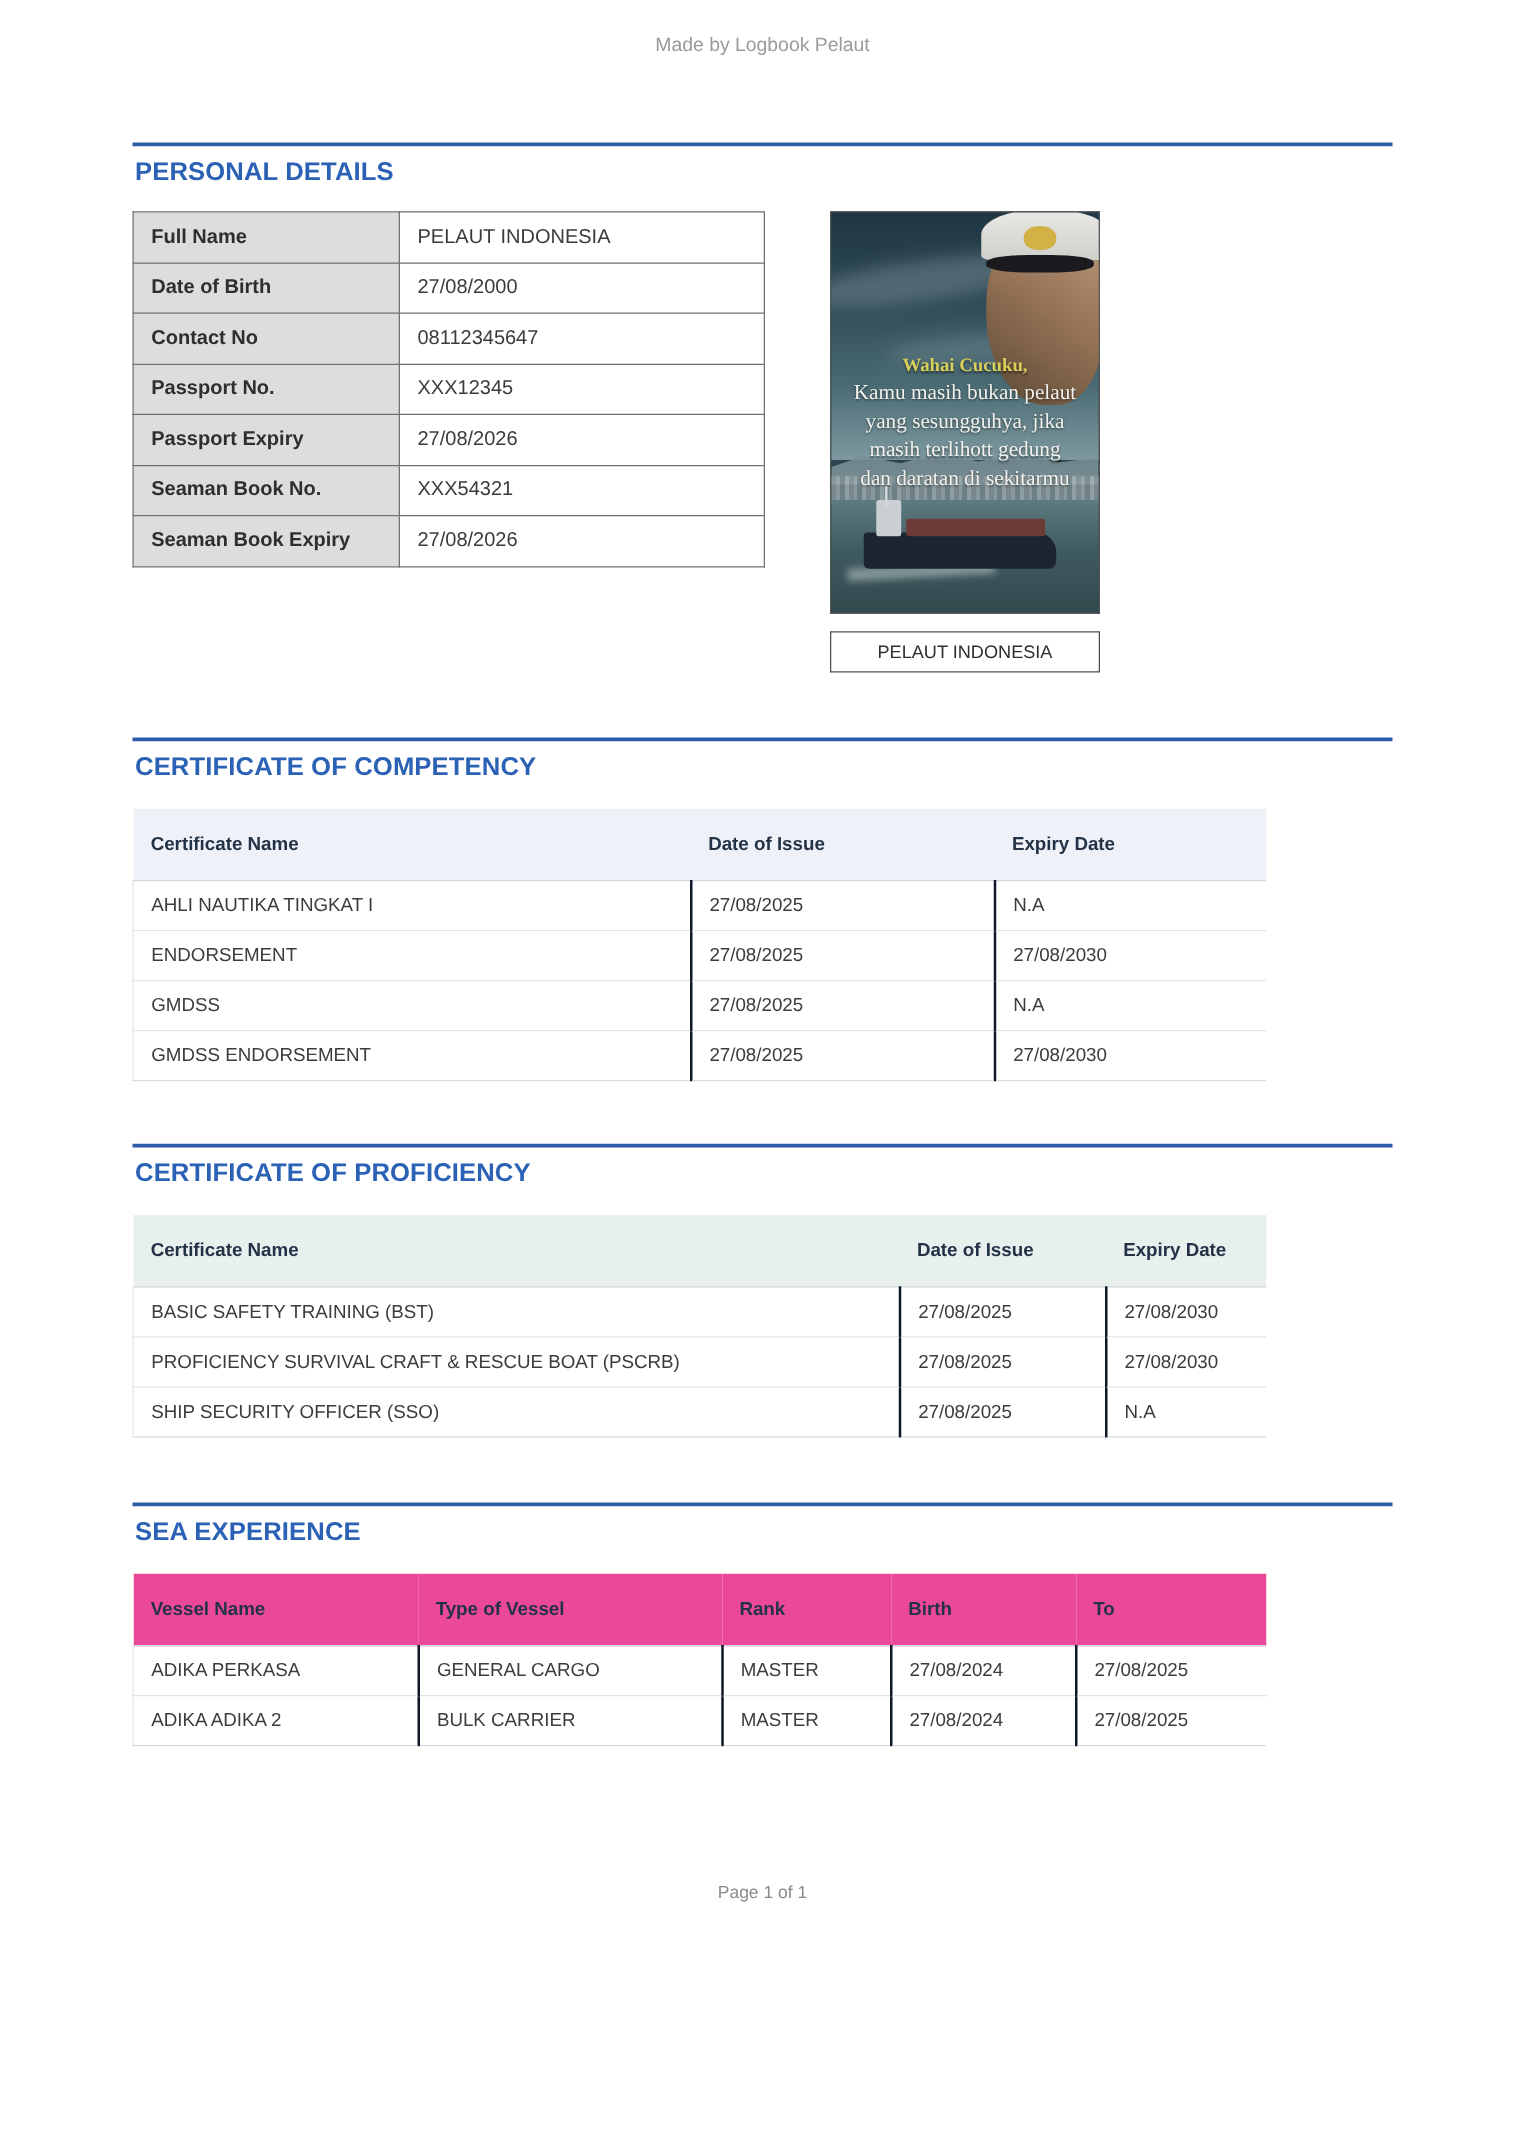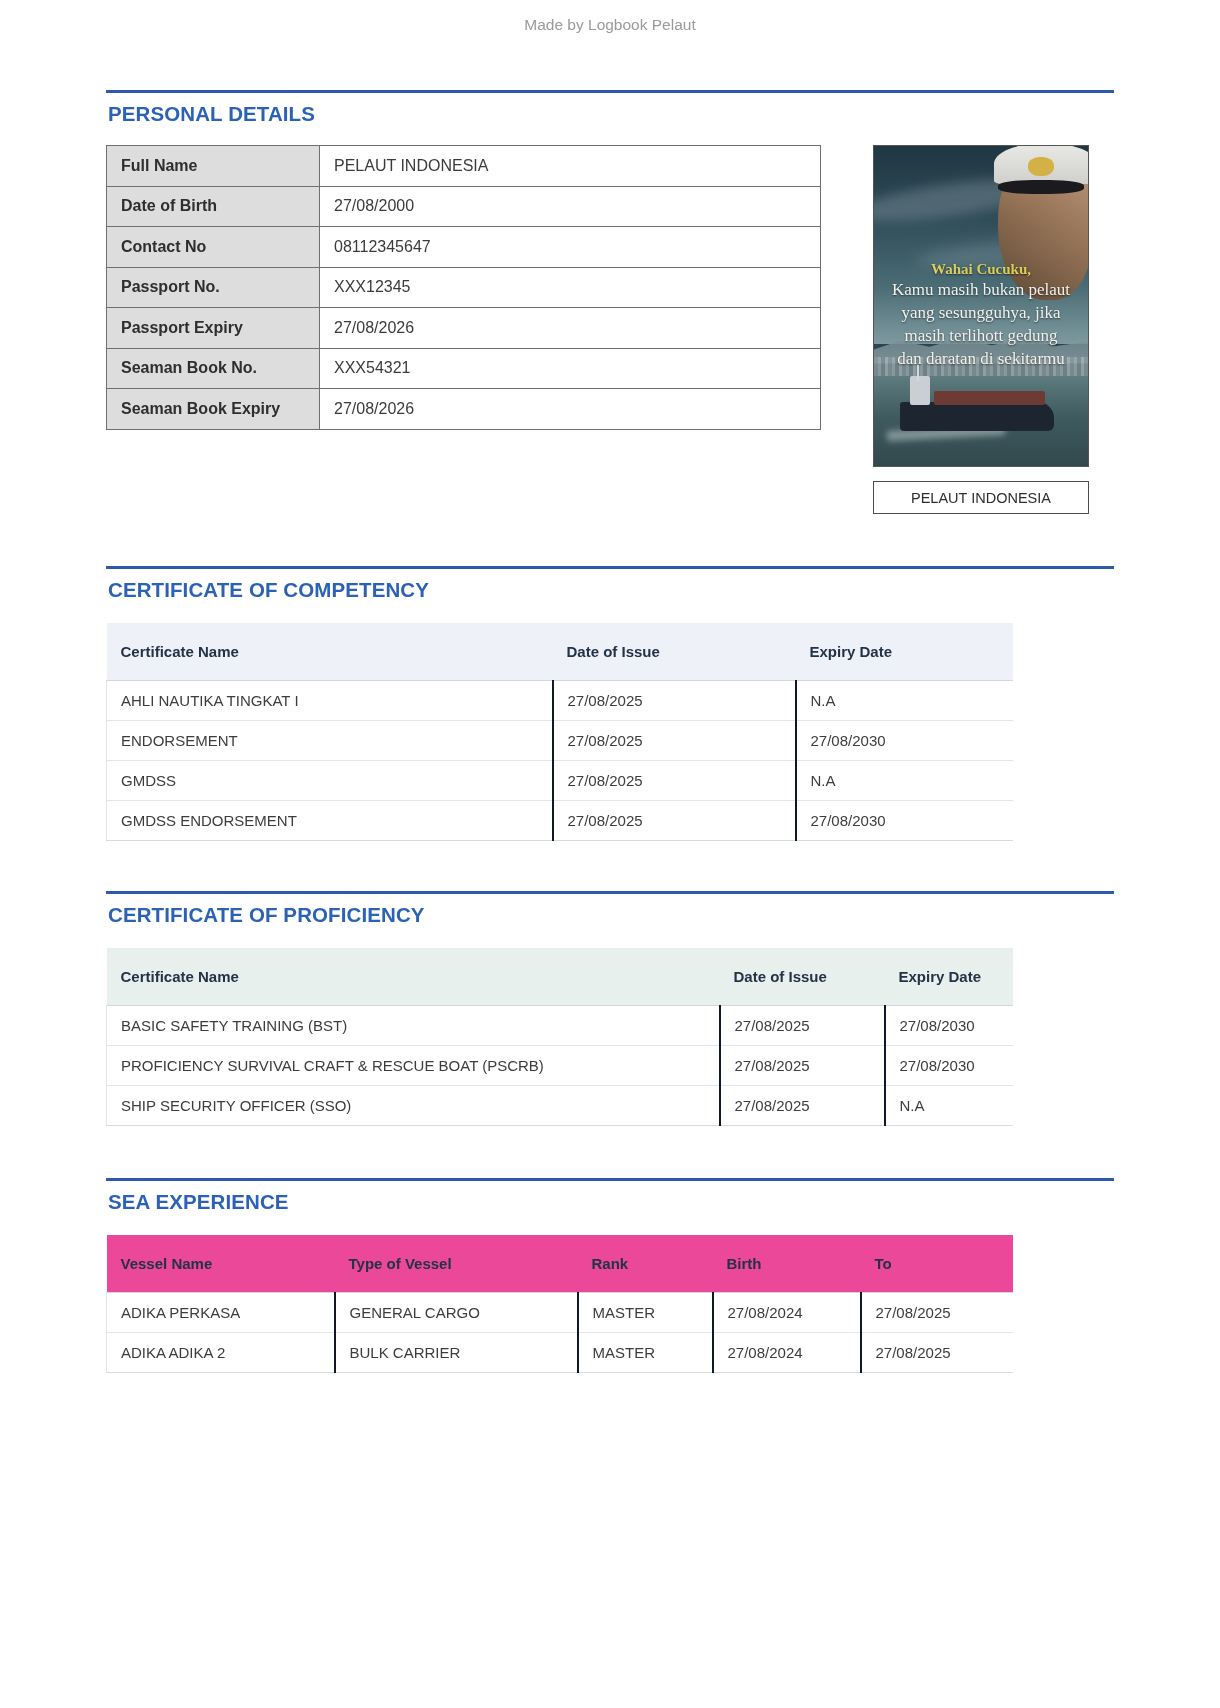--- a/index.html
+++ b/index.html
@@ -32,21 +32,21 @@
     color: #3c4858;
     letter-spacing: 0.2px;
     margin: 0;
     padding-top: 62px;
     line-height: 1.2;
   }
   .doc-subtitle {
     text-align: center;
     font-size: 15.5px;
     color: #9a9a9a;
-    margin: 0;
+    margin: 12px;
     padding-top: 16px;
     font-weight: 400;
   }
 
   
   .section {
     margin: 0 106px;
   }
   .section-rule {
     border-top: 3px solid #2c5ca8;
@@ -63,21 +63,21 @@
 
   
   .pd-wrap {
     display: flex;
     align-items: flex-start;
     margin: 0 106px;
     padding-top: 19px;
   }
   table.pd {
     border-collapse: collapse;
-    width: 715px;
+    width: 506px;
     table-layout: fixed;
   }
   table.pd td {
     border: 1px solid #6f6f6f;
     height: 40.5px;
     font-size: 16px;
     padding: 0 14px;
     vertical-align: middle;
     box-sizing: border-box;
   }
@@ -457,14 +457,15 @@
           <td>ADIKA ADIKA 2</td>
           <td>BULK CARRIER</td>
           <td>MASTER</td>
           <td>27/08/2024</td>
           <td>27/08/2025</td>
         </tr>
       </tbody>
     </table>
   </div>
 
+  <div class="footer">Page 1 of 1</div>
 
 </div>
 
 </body></html>

